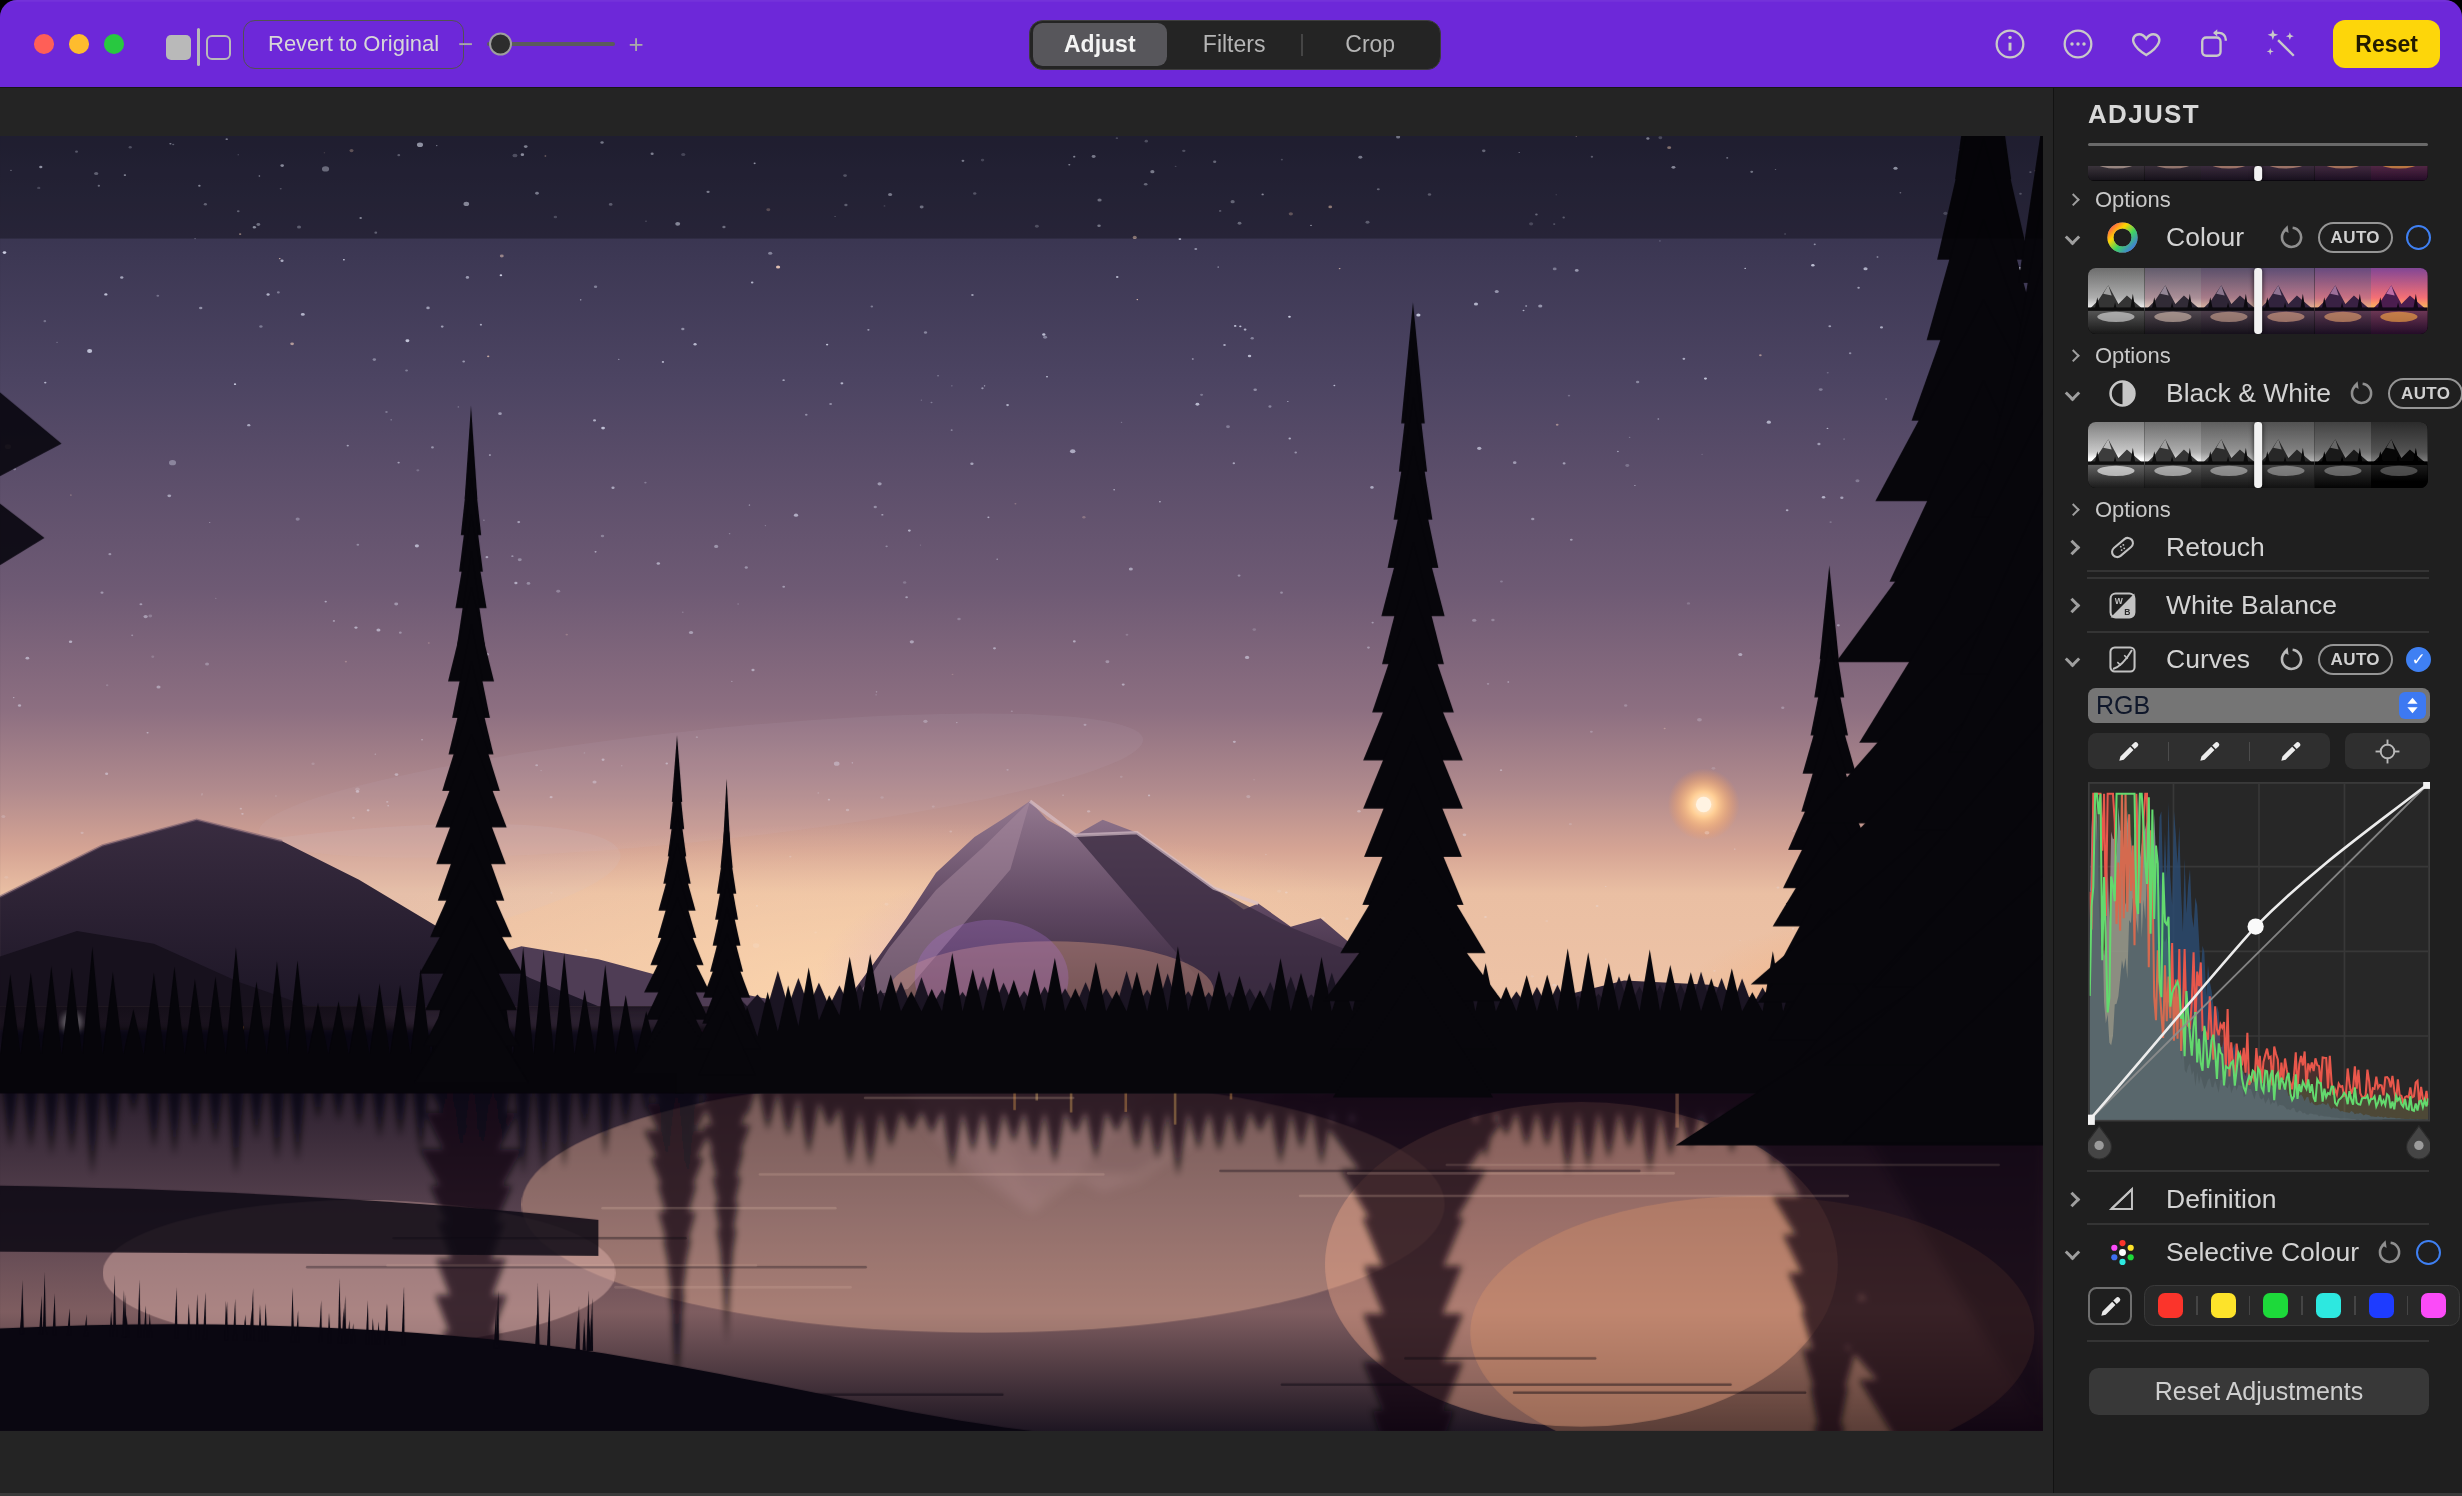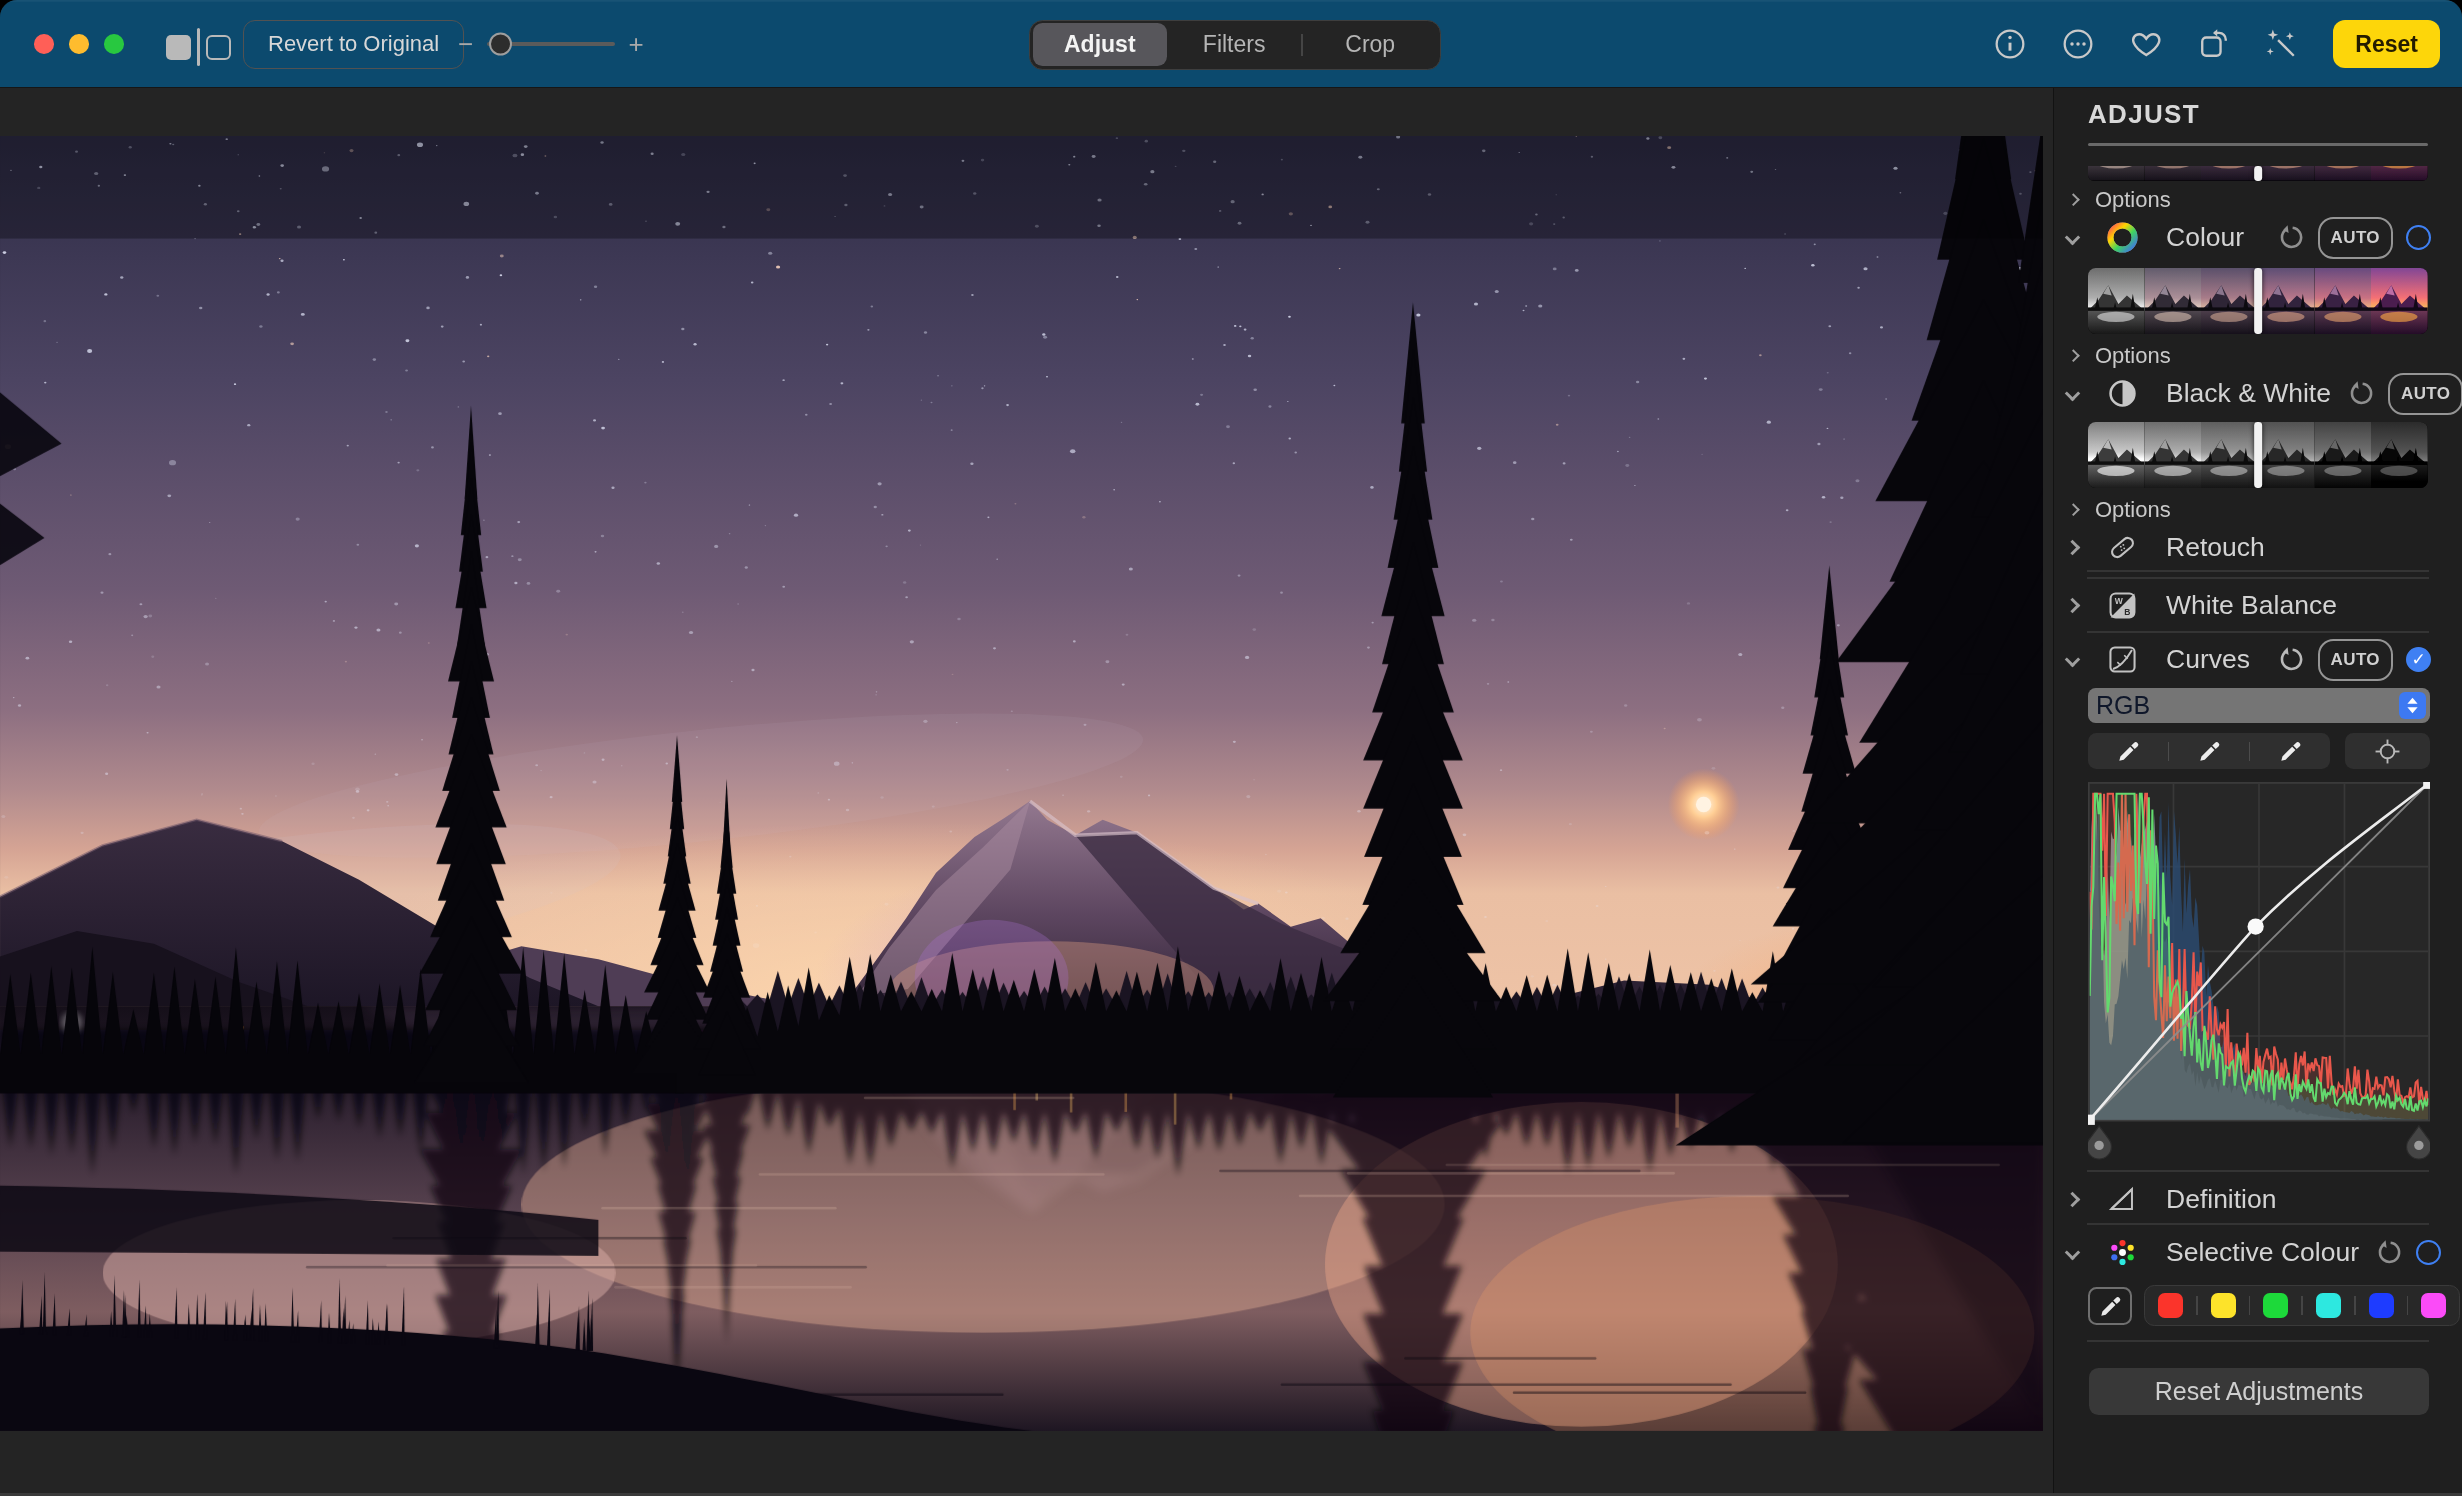--- a/index.html
+++ b/index.html
@@ -1,20 +1,20 @@
 <!DOCTYPE html>
 <html style="font-size:13.7px"><head>
 <meta charset="utf-8">
 <style>
   * { margin:0; padding:0; box-sizing:border-box; }
   html,body { width:2462px; height:1496px; background:#000; font-family:"Liberation Sans","DejaVu Sans",sans-serif; overflow:hidden; }
   .window { position:absolute; inset:0; background:#1f1f1f; border-radius:17px 17px 0 0; overflow:hidden; border-bottom:3.4px solid #3a3a3a;}
 
   
-  .toolbar { position:relative; height:88px; background:#0c4a6e; border-bottom:1.7px solid #161616; box-shadow:inset 0 1.7px 0 rgba(255,255,255,.05); }
+  .toolbar { position:relative; height:88px; background:#6d28d9; border-bottom:1.7px solid #161616; box-shadow:inset 0 1.7px 0 rgba(255,255,255,.05); }
   .traffic { position:absolute; left:34px; top:34px; display:flex; gap:15.4px; }
   .tl { width:19.7px; height:19.7px; border-radius:50%; }
   .compare { position:absolute; left:166px; top:28px; display:flex; align-items:center; gap:6px; }
   .cmp-fill { width:25px; height:25px; border-radius:5.1px; background:#b9b9b9; }
   .cmp-line { width:2.6px; height:38px; background:#b9b9b9; border-radius:1.7px; }
   .cmp-out  { width:25px; height:25px; border-radius:6px; border:2.6px solid #b9b9b9; }
   .revert-btn { position:absolute; left:243px; top:19.7px; height:49px; padding:0 24px; background:transparent; border:1.7px solid #525252; border-radius:12px; color:#d7d7d7; font-size:22px; font-family:inherit; }
   .zoomctl { position:absolute; left:458px; top:19.7px; height:49px; display:flex; align-items:center; gap:13.7px; color:#a9a9a9; }
   .zoomctl .sign { font-size:26px; line-height:1; }
   .ztrack { position:relative; width:128px; height:4.3px; background:#5b5b5b; border-radius:2.6px; }
@@ -37,21 +37,21 @@
   .sidebar { width:409px; background:#1f1f1f; border-left:1.7px solid #121212; position:relative; overflow:hidden; padding-bottom:17px; }
   .sb-title { margin:11px 0 0 34px; font-size:26px; font-weight:600; letter-spacing:1.3px; color:#d8d8d8; }
   .sb-titlebar { height:3.4px; width:340px; margin:13px 0 0 34px; background:#696969; border-radius:1.7px; }
   .row { display:flex; align-items:center; height:38px; padding:0 31px 0 13px; gap:17px; }
   .chev { width:11px; height:11px; border-right:3px solid #9f9f9f; border-bottom:3px solid #9f9f9f; transform:rotate(-45deg); margin-right:0; flex:none; }
   .chev.down { transform:rotate(45deg); }
   .picon { width:31px; height:31px; margin-left:12px; display:flex; align-items:center; justify-content:center; flex:none; color:#c2c2c2; }
   .plabel { margin-left:11px; font-size:26.5px; color:#d3d3d3; white-space:nowrap; }
   .rgroup { margin-left:auto; display:flex; align-items:center; gap:13px; }
   .undo { width:27px; height:27px; color:#8f8f8f; }
-  .auto-pill { height:42px; padding:0 11px; display:flex; align-items:center; border:2.1px solid #959595; border-radius:15.4px; color:#d0d0d0; font-size:17px; font-weight:700; letter-spacing:0.4px; background:transparent; font-family:inherit; }
+  .auto-pill { height:31px; padding:0 11px; display:flex; align-items:center; border:2.1px solid #959595; border-radius:15.4px; color:#d0d0d0; font-size:17px; font-weight:700; letter-spacing:0.4px; background:transparent; font-family:inherit; }
   .ckc { width:25px; height:25px; border-radius:50%; border:2.6px solid #3f80f3; background:transparent; position:relative; flex:none; }
   .ckc.checked { background:#3f80f3; border-color:#3f80f3; }
   .ckc.checked::after { content:"✓"; position:absolute; inset:0; color:#fff; font-size:17px; font-weight:700; display:flex; align-items:center; justify-content:center; }
   .optrow { display:flex; align-items:center; height:38px; padding-left:14.5px; color:#c9c9c9; }
   .optrow .chev { width:9.4px; height:9.4px; border-width:2.6px; }
   .optrow span.olabel { margin-left:17px; font-size:22px; }
   .strip { position:relative; width:340px; margin-left:34px; height:66px; border-radius:7.7px; overflow:hidden; display:flex; background:#000; }
   .strip.partial { height:14.5px; border-radius:0 0 6px 6px; }
   .cell { flex:1; height:100%; }
   .strip-handle { position:absolute; left:50%; top:0; bottom:0; width:7.7px; transform:translateX(-50%); background:#f2f2f2; border-radius:3.4px; box-shadow:0 0 5.1px rgba(0,0,0,.8); }

